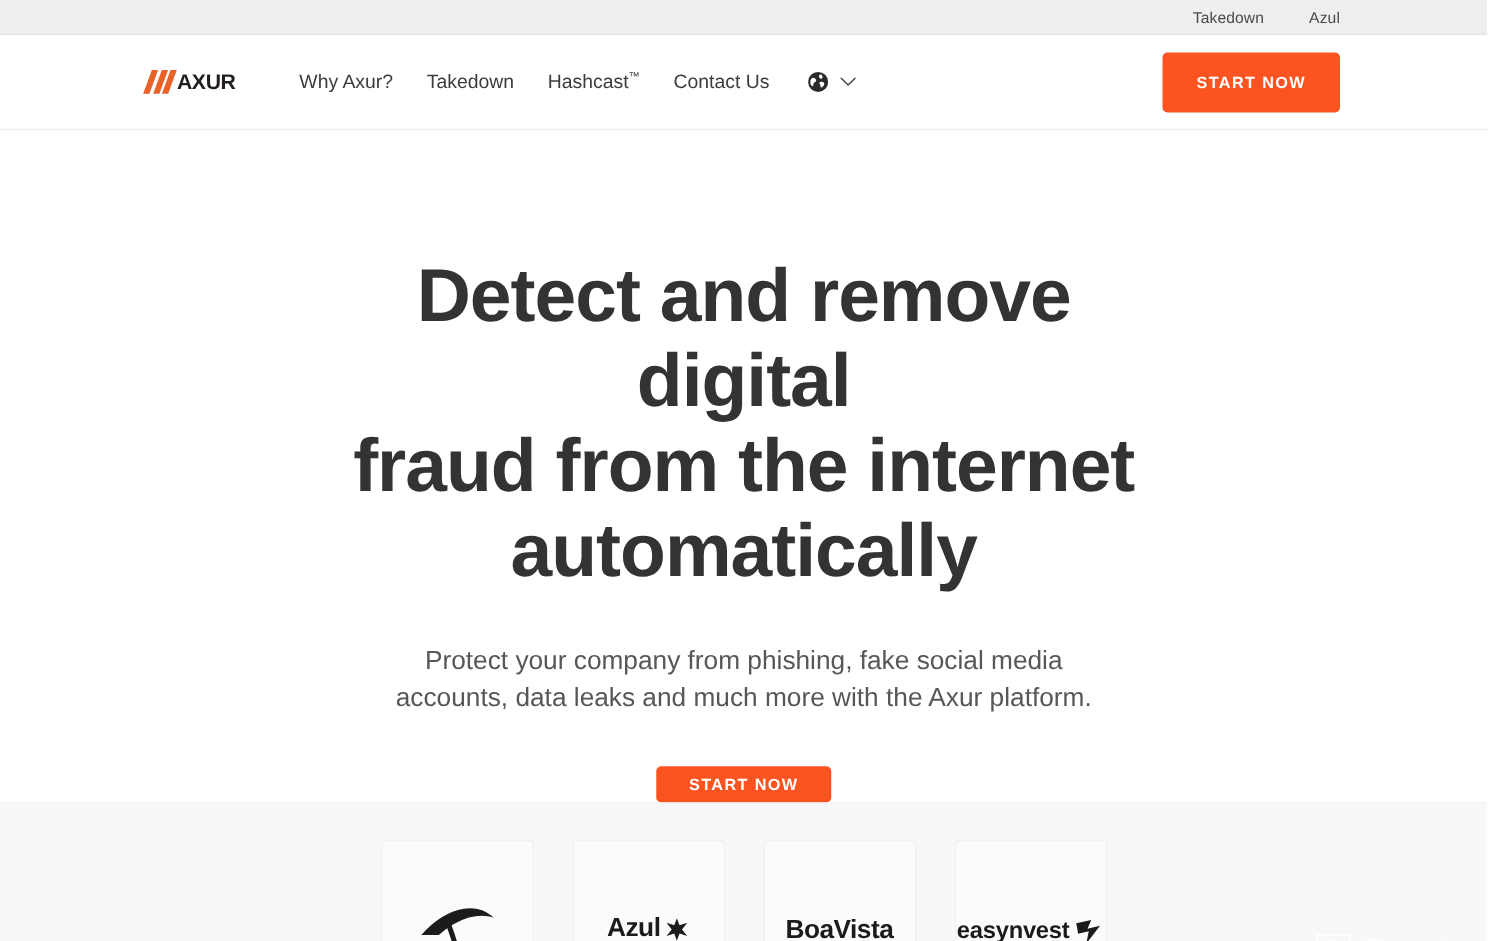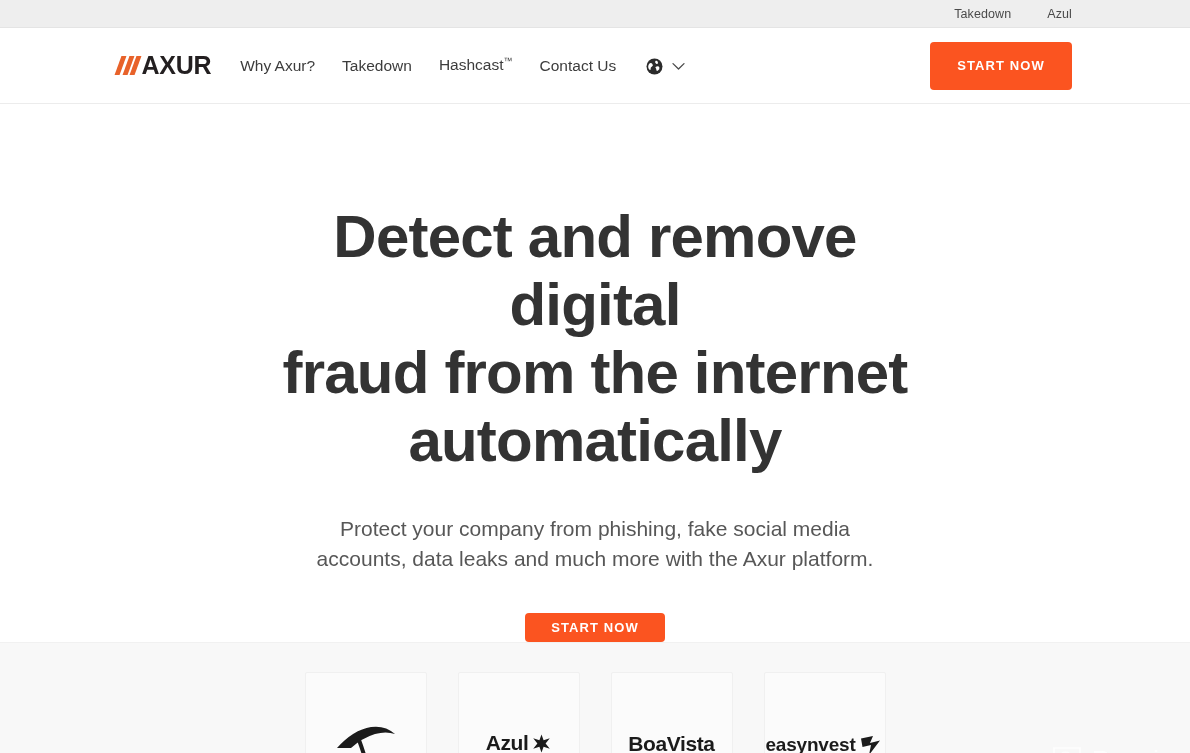--- a/index.html
+++ b/index.html
@@ -54,30 +54,30 @@
   }
   .logo-slashes span {
     display: block;
     width: 5px;
     height: 19px;
     background: #e8622a;
     transform: skewX(-20deg);
     margin-right: 2.5px;
   }
   .logo-text {
-    font-size: 25px;
+    font-size: 17px;
     font-weight: bold;
     color: #231f20;
     letter-spacing: -0.3px;
   }
 
   .nav {
     display: flex;
-    align-items: flex-end;
-    margin-left: 29px;
+    align-items: center;
+    margin-left: 51px;
   }
   .nav-item {
     font-size: 15.5px;
     color: #3c3c3c;
     text-decoration: none;
     margin-right: 27px;
     white-space: nowrap;
     cursor: pointer;
   }
   .nav-item .tm {

